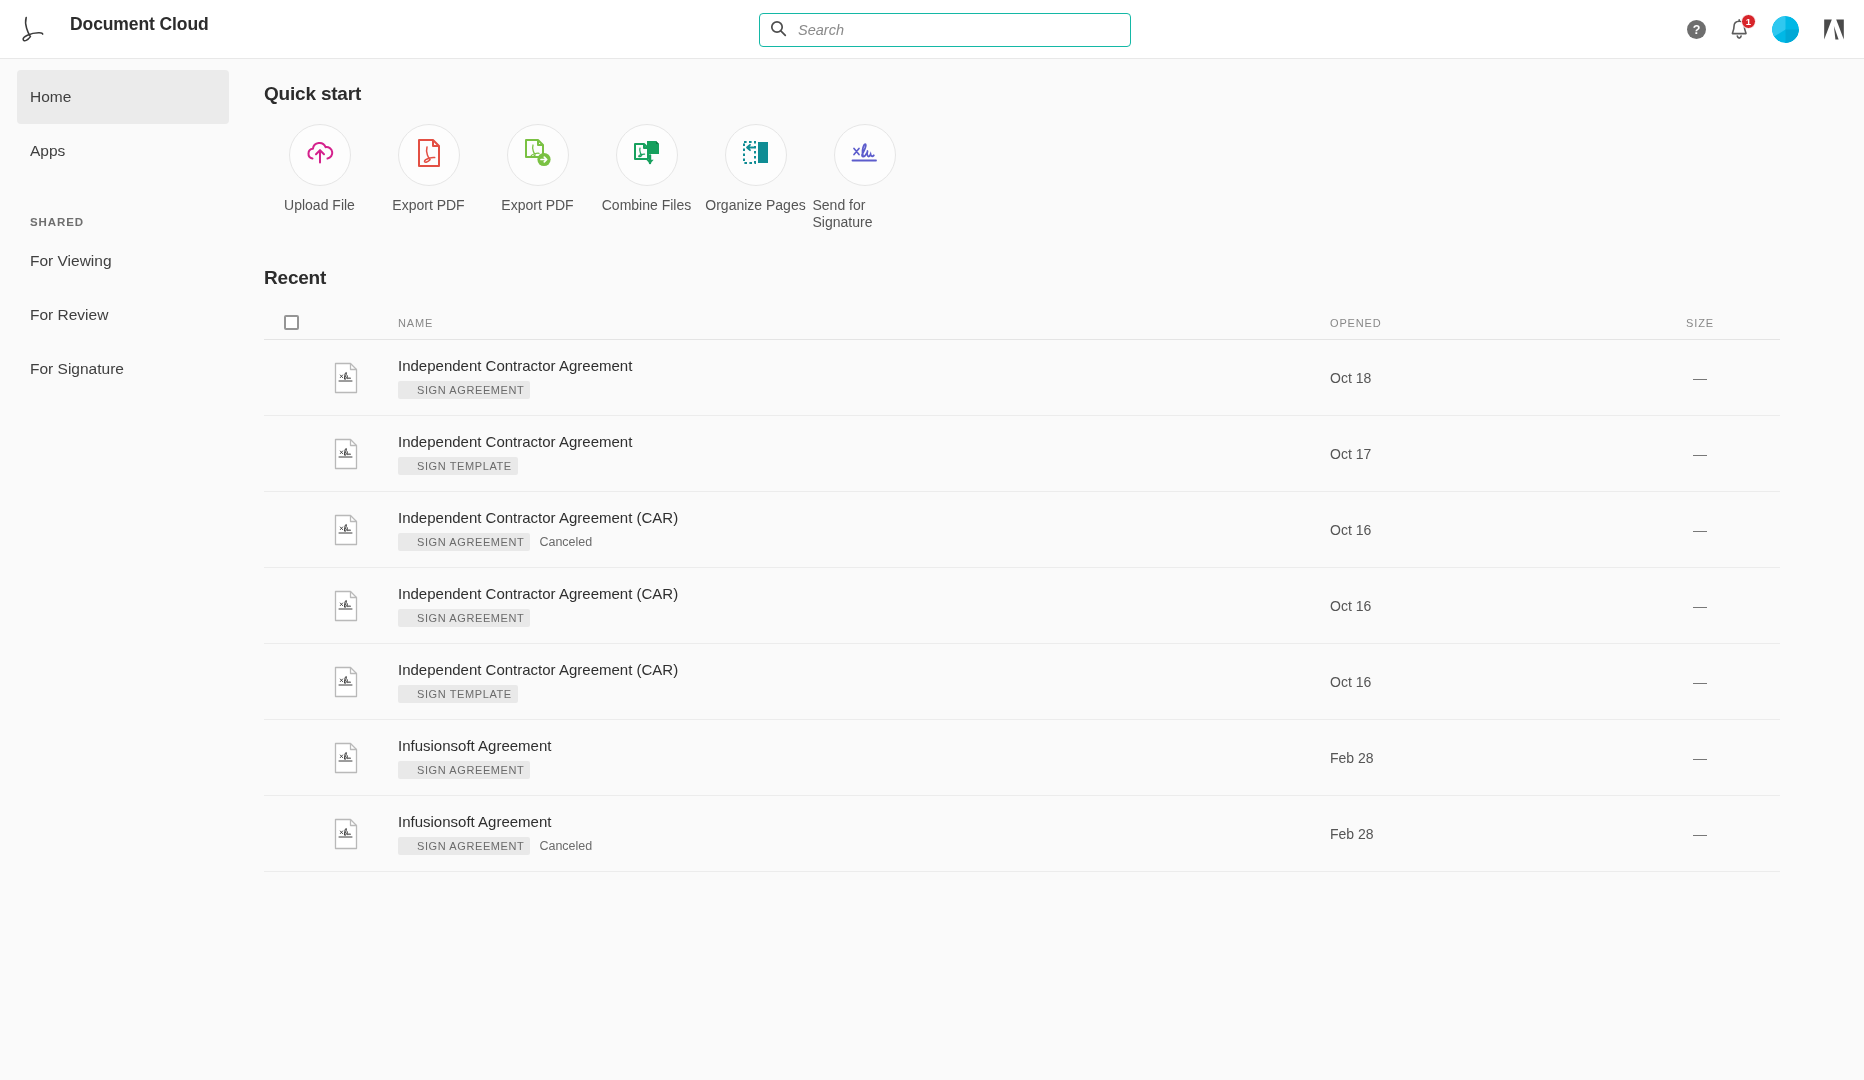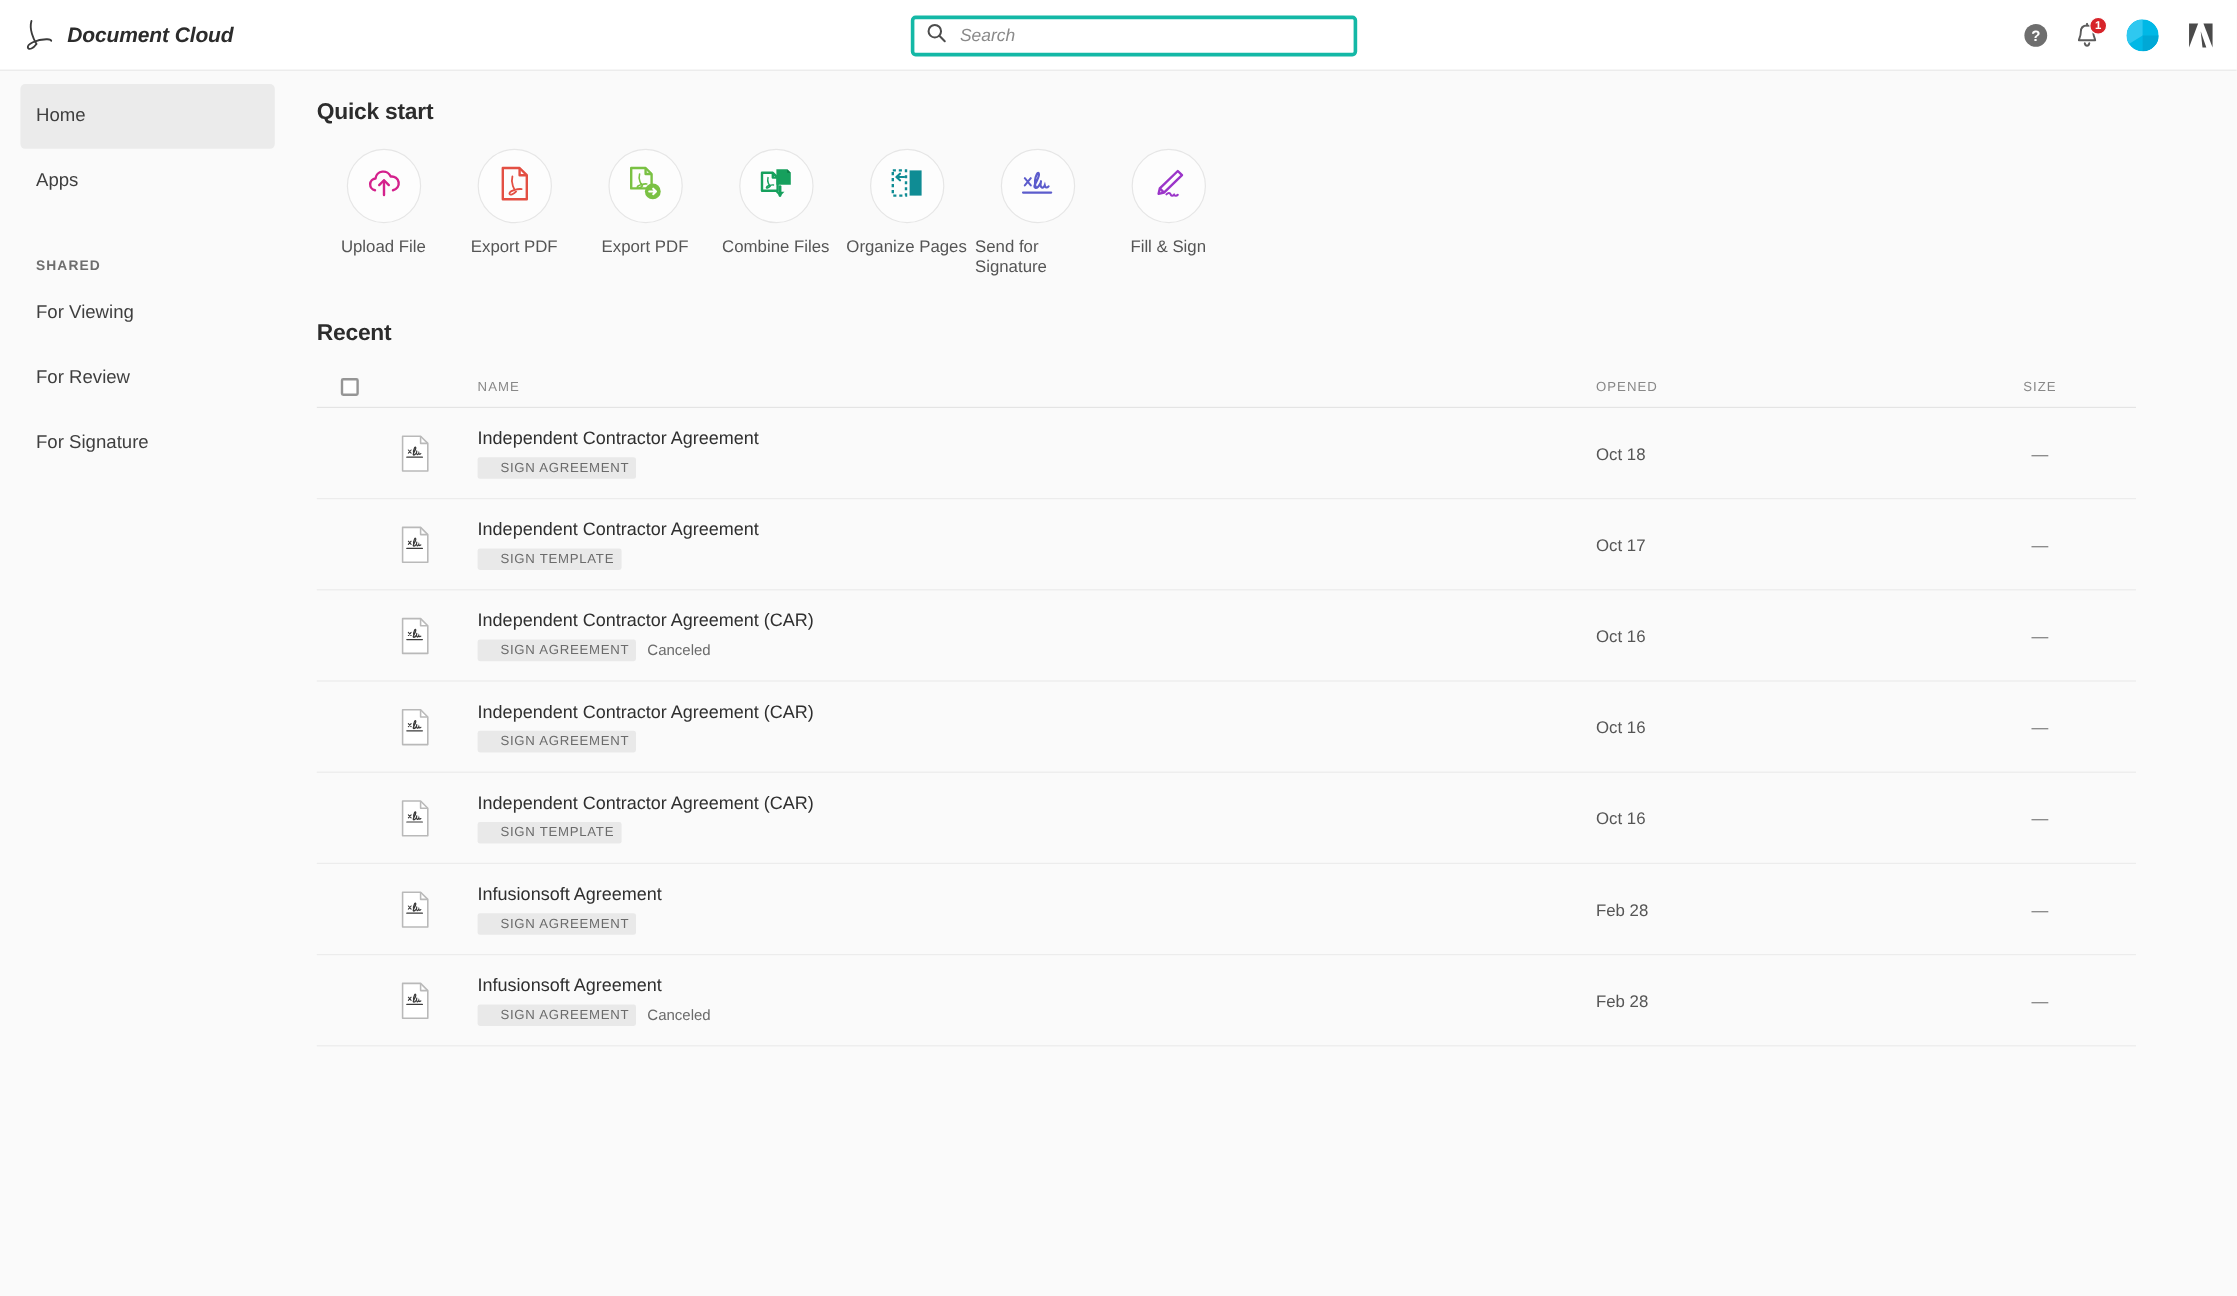--- a/index.html
+++ b/index.html
@@ -16,44 +16,42 @@
   #app-header {
     position: relative;
     height: 59px;
     background: #ffffff;
     border-bottom: 1px solid #e8e8e8;
     display: flex;
     align-items: center;
   }
   #brand {
     display: flex;
-    align-items: center;
-    gap: 11px;
+    gap: 25px;
     padding-left: 19px;
-    font-style: italic;
   }
   #brand .logo-mark { width: 26px; height: 30px; display: block; }
   #brand .brand-text {
     font-size: 17.5px;
     font-weight: bold;
     color: #2c2c2c;
     letter-spacing: -0.1px;
   }
 
   #search-wrap {
     position: absolute;
     left: 759px;
     top: 13px;
     width: 372px;
     height: 34px;
   }
   #search-box {
     width: 100%;
     height: 100%;
-    border: 3px solid #14b8a6;
+    border: 1px solid #14b8a6;
     border-radius: 4px;
     background: #fff;
     display: flex;
     align-items: center;
     padding: 0 10px;
     gap: 9px;
   }
   #search-box svg { flex: 0 0 auto; }
   #search-input {
     border: none;
@@ -431,33 +429,20 @@
                        C15.6 16.6 16.9 15 17.8 13.2" fill="none" stroke="#5c5ccc" stroke-width="1.8" stroke-linecap="round"></path>
               <path d="M18.5 11 C18 12.8 18 15 18.8 16 C19.7 17.1 21 16 21.6 14.4
                        C22 16.2 23.3 17 24.8 15.3" fill="none" stroke="#5c5ccc" stroke-width="1.8" stroke-linecap="round"></path>
               <line x1="3.5" y1="20.5" x2="27" y2="20.5" stroke="#5c5ccc" stroke-width="1.8" stroke-linecap="round"></line>
             </svg>
           </span>
         </div>
         <div class="qs-label">Send for Signature</div>
       </div>
 
-      <div class="qs-item">
-        <div class="qs-circle">
-          <span>
-            <svg width="32" height="28" viewBox="0 0 32 28">
-              <path d="M23.5 3.5 L27 7 L12 21.5 L7.5 22.5 L8.5 18 Z" fill="none" stroke="#9b35c9" stroke-width="2" stroke-linejoin="round"></path>
-              <line x1="8.5" y1="18" x2="12" y2="21.5" stroke="#9b35c9" stroke-width="2"></line>
-              <path d="M14 23 C15.5 21.5 17 21.5 17.5 23 C18 24.4 19.2 24.6 20.4 23.3
-                       C21.2 24.5 22.5 24.5 23.5 23.3" fill="none" stroke="#9b35c9" stroke-width="1.7" stroke-linecap="round"></path>
-            </svg>
-          </span>
-        </div>
-        <div class="qs-label">Fill &amp; Sign</div>
-      </div>
 
     </div>
 
     <h2 id="recent-title" class="section-title">Recent</h2>
 
     <div id="recent-table">
 
       <div class="tbl-header">
         <div class="col-check">
           <div class="chk"></div>

